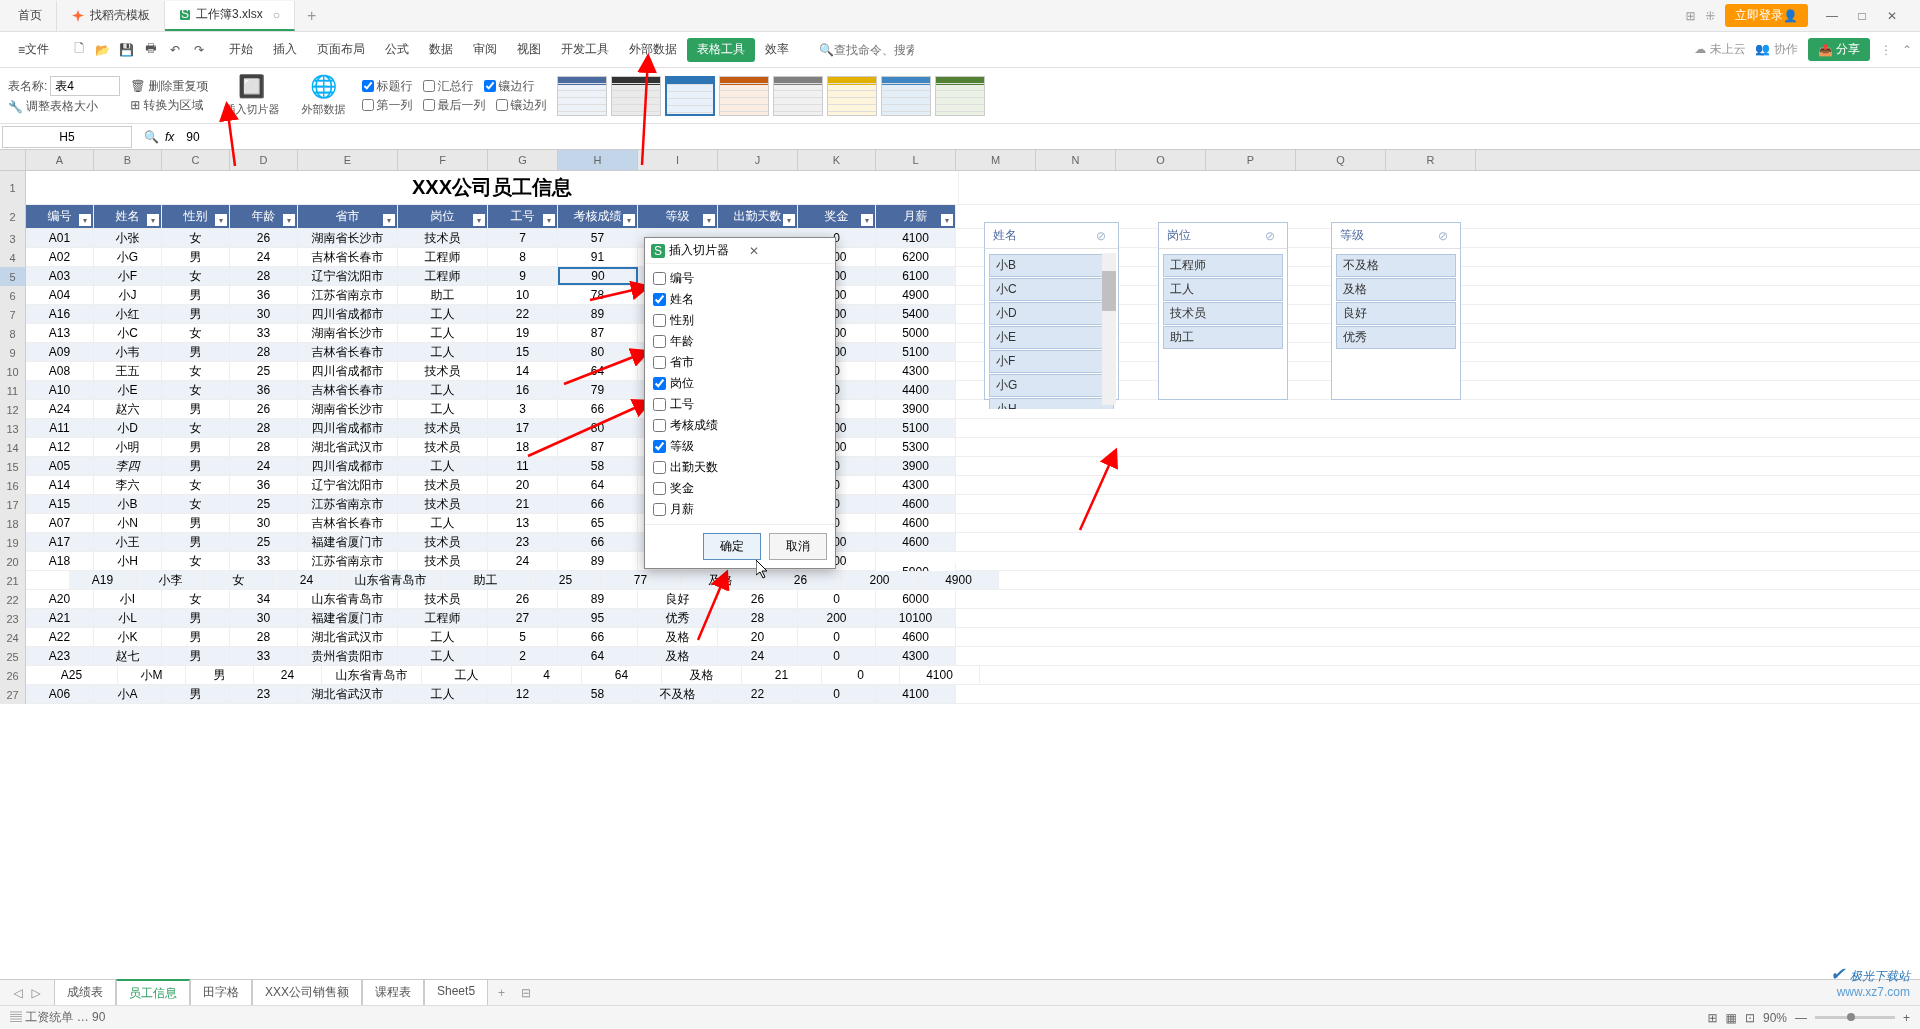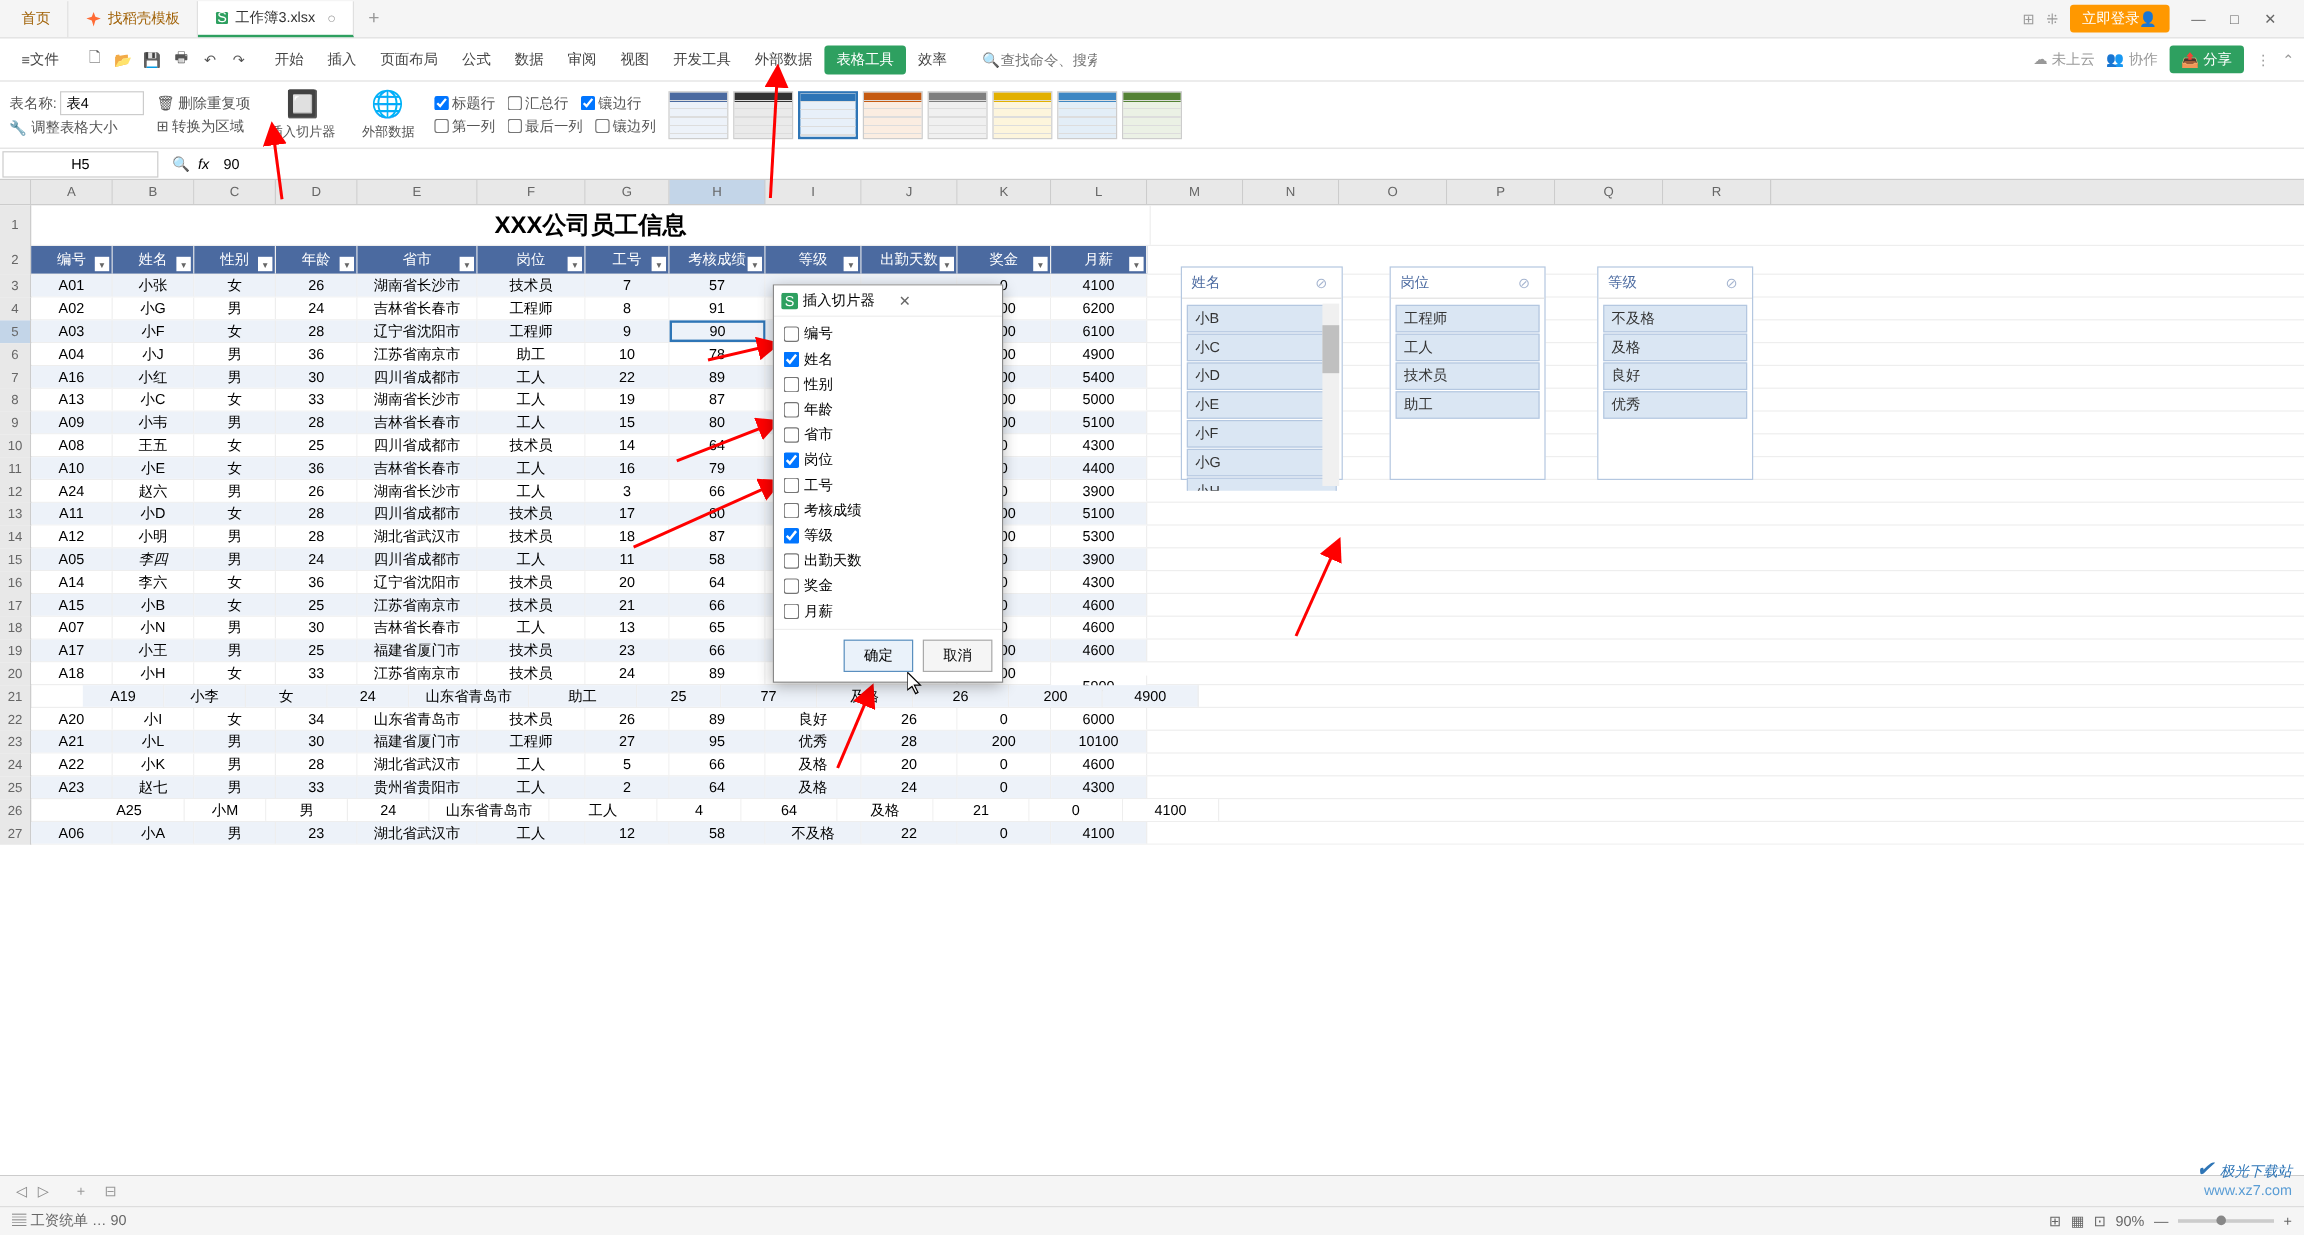--- a/index.html
+++ b/index.html
@@ -1,18 +1,18 @@
 <!DOCTYPE html>
 <html><head>
 <meta charset="utf-8">
 <style>
 *{margin:0;padding:0;box-sizing:border-box;font-family:"Microsoft YaHei",Arial,sans-serif;font-size:12px;}
 body{background:#fff;width:1920px;height:1029px;overflow:hidden;position:relative;}
 .topbar{display:flex;align-items:center;height:32px;background:#f5f5f5;border-bottom:1px solid #e0e0e0;padding:0 4px;}
-.tab{display:flex;align-items:center;padding:0 14px;height:30px;font-size:12px;color:#a16207;cursor:pointer;border-right:1px solid #e0e0e0;}
+.tab{display:flex;align-items:center;padding:0 14px;height:30px;font-size:12px;color:#404040;cursor:pointer;border-right:1px solid #e0e0e0;}
 .tab svg{margin-right:5px;}
 .tab.active{background:#fff;border-bottom:2px solid #2ea060;color:#333;}
 .tab-close{margin-left:10px;color:#999;font-size:12px;}
 .tab-add{padding:0 12px;color:#999;font-size:16px;cursor:pointer;}
 .top-right{display:flex;align-items:center;gap:10px;padding-right:10px;margin-left:auto;}
 .btn-login{background:#ff9800;color:#fff;padding:3px 10px;border-radius:3px;display:flex;align-items:center;}
 .win-btns{display:flex;gap:2px;}
 .win-b{width:28px;height:26px;display:flex;align-items:center;justify-content:center;color:#666;cursor:pointer;}
 .menubar{display:flex;align-items:center;height:36px;padding:0 8px;border-bottom:1px solid #e0e0e0;}
 .menu-btn{padding:0 10px;color:#444;cursor:pointer;height:36px;display:flex;align-items:center;}
@@ -615,21 +615,21 @@
         <div class="cell r-even" style="width: 90px;">工人</div>
         <div class="cell r-even" style="width: 70px;">2</div>
         <div class="cell r-even" style="width: 80px;">64</div>
         <div class="cell r-even" style="width: 80px;">及格</div>
         <div class="cell r-even" style="width: 80px;">24</div>
         <div class="cell r-even" style="width: 78px;">0</div>
         <div class="cell r-even" style="width: 80px;">4300</div>
       </div>
       <div class="row" style="height: 19px;">
         <div class="rh" style="height: 19px;">26</div>
-        <div class="cell r-odd" style="width: 92px; margin-left: 36px;">A25</div>
+        <div class="cell r-odd" style="width: 92px;">A25</div>
         <div class="cell r-odd" style="width: 68px;">小M</div>
         <div class="cell r-odd" style="width: 68px;">男</div>
         <div class="cell r-odd" style="width: 68px;">24</div>
         <div class="cell r-odd" style="width: 100px;">山东省青岛市</div>
         <div class="cell r-odd" style="width: 90px;">工人</div>
         <div class="cell r-odd" style="width: 70px;">4</div>
         <div class="cell r-odd" style="width: 80px;">64</div>
         <div class="cell r-odd" style="width: 80px;">及格</div>
         <div class="cell r-odd" style="width: 80px;">21</div>
         <div class="cell r-odd" style="width: 78px;">0</div>
@@ -780,20 +780,28 @@
 
 <svg class="cursor" width="16" height="20">
   <path d="M0,0 L0,15 L4,12 L7,18 L9,17 L6,11 L11,11 z" fill="#fff" stroke="#000"></path>
 </svg>
 
 <div class="sheet-tabs">
   <div class="st-nav">
     <span class="st-arrow">◁</span>
     <span class="st-arrow">▷</span>
   </div>
+  <div id="sheet-tabs-list" style="display:flex">
+      <div class="st-tab">成绩表</div>
+      <div class="st-tab active">员工信息</div>
+      <div class="st-tab">田字格</div>
+      <div class="st-tab">XXX公司销售额</div>
+      <div class="st-tab">课程表</div>
+      <div class="st-tab">Sheet5</div>
+    </div>
   <span style="padding:4px 10px;color:#999">+</span>
   <span style="padding:4px 6px;color:#999">⊟</span>
 </div>
 
 <div class="status">
   <span>▤ <span>工资统单</span> … <span>90</span></span>
   <div class="right">
     <span>⊞</span>
     <span>▦</span>
     <span>⊡</span>

